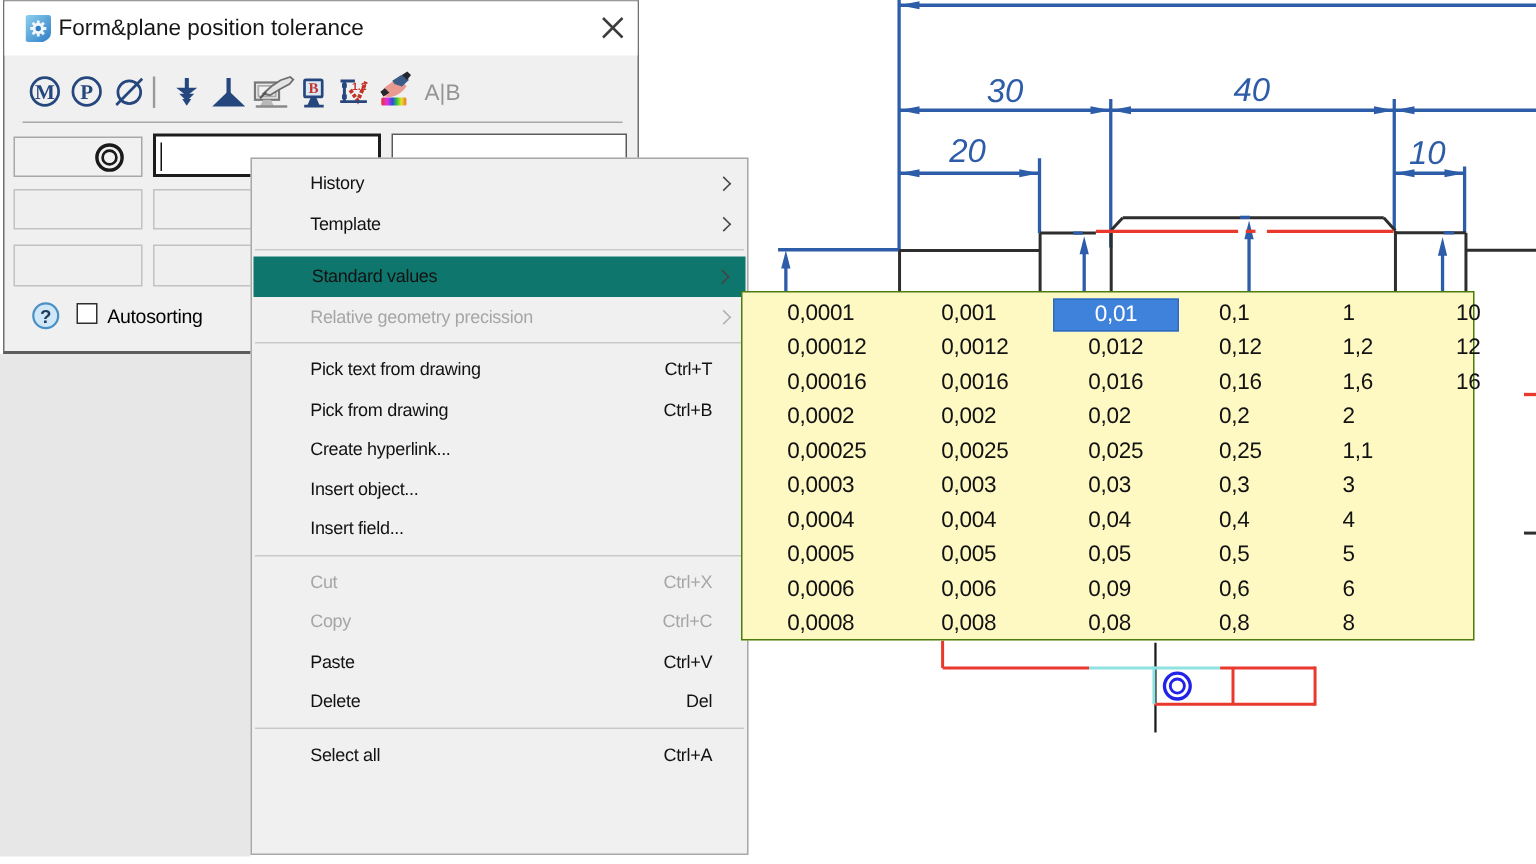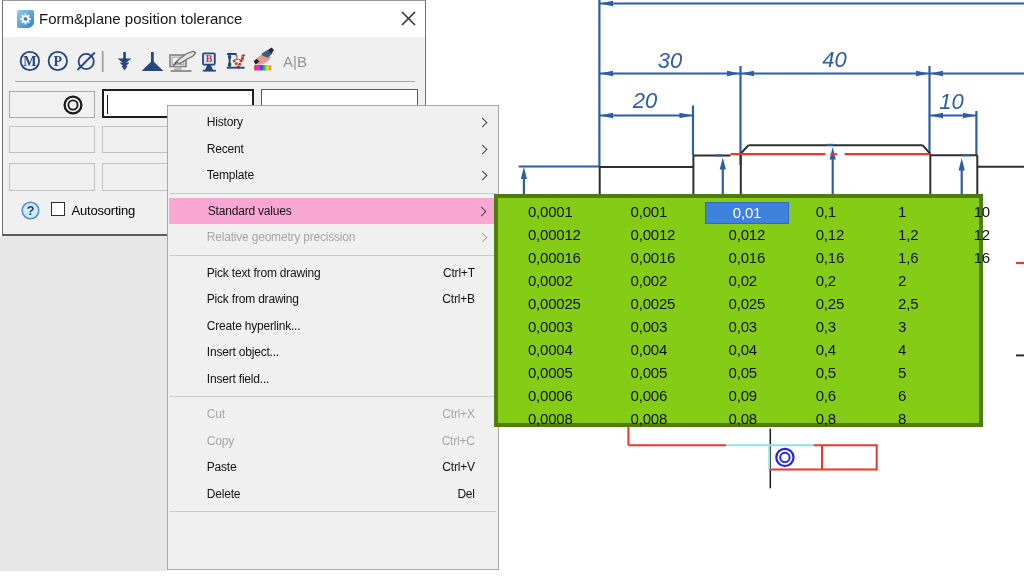--- a/index.html
+++ b/index.html
@@ -245,41 +245,41 @@
     <circle cx="9.5" cy="9.5" r="8.3" fill="#cfe7f7" stroke="#4a90c4" stroke-width="1.5"></circle>
     <text x="9.5" y="14" font-size="12.5" font-weight="bold" fill="#1c3c60" text-anchor="middle">?</text>
   </svg>
   <div class="abs" style="left:47.8px;top:201px;width:12.6px;height:11.6px;background:#fff;border:1.6px solid #2e2e2e"></div>
   <div class="abs" style="left:68.5px;top:201.5px;font-size:13px;color:#000000;letter-spacing:-0.2px">Autosorting</div>
 </div>
 
 <div class="abs" style="left:166.8px;top:105.4px;width:332px;height:465px;background:#f0f0f0;
      border:1px solid #a8a8a8;box-sizing:border-box;padding-top:3px">
   <div class="mi">History<span class="ar"></span></div>
-  <div class="mi">Recent<span class="ar"></span></div>
   <div class="mi">Template<span class="ar"></span></div>
   <div class="msep"></div>
-  <div class="mi" style="background:#f9a8d4;margin:0 1px">Standard values<span class="ar"></span></div>
+  <div class="mi" style="background:#0f766e;margin:0 1px">Standard values<span class="ar"></span></div>
   <div class="mi dis">Relative geometry precission<span class="ar"></span></div>
   <div class="msep"></div>
   <div class="mi">Pick text from drawing<span class="sc">Ctrl+T</span></div>
   <div class="mi">Pick from drawing<span class="sc">Ctrl+B</span></div>
   <div class="mi">Create hyperlink...</div>
   <div class="mi">Insert object...</div>
   <div class="mi">Insert field...</div>
   <div class="msep"></div>
   <div class="mi dis">Cut<span class="sc">Ctrl+X</span></div>
   <div class="mi dis">Copy<span class="sc">Ctrl+C</span></div>
   <div class="mi">Paste<span class="sc">Ctrl+V</span></div>
   <div class="mi">Delete<span class="sc">Del</span></div>
   <div class="msep"></div>
+  <div class="mi">Select all<span class="sc">Ctrl+A</span></div>
 </div>
 
-<div class="abs" id="subm" style="left:494.2px;top:194.2px;width:489px;height:233px;background:#84cc16;
-     border:4px solid #4d7c0f;box-sizing:border-box">
+<div class="abs" id="subm" style="left:494.2px;top:194.2px;width:489px;height:233px;background:#fef9c3;
+     border:1px solid #4d7c0f;box-sizing:border-box">
     <div class="cell" style="left:29.7px;top:1.6px;height:23px;line-height:23px">0,0001</div>
     <div class="cell" style="left:132.4px;top:1.6px;height:23px;line-height:23px">0,001</div>
     <div class="abs" style="left:206.6px;top:3.6px;width:84.5px;height:22.3px;background:#3e82dc;border:1px solid #2e6cbe;box-sizing:border-box;color:#fff;font-size:15px;text-align:center;line-height:20.5px;letter-spacing:-0.2px">0,01</div>
     <div class="cell" style="left:317.5px;top:1.6px;height:23px;line-height:23px">0,1</div>
     <div class="cell" style="left:399.9px;top:1.6px;height:23px;line-height:23px">1</div>
     <div class="cell" style="left:475.5px;top:1.6px;height:23px;line-height:23px">10</div>
     <div class="cell" style="left:29.7px;top:24.6px;height:23px;line-height:23px">0,00012</div>
     <div class="cell" style="left:132.4px;top:24.6px;height:23px;line-height:23px">0,0012</div>
     <div class="cell" style="left:230.4px;top:24.6px;height:23px;line-height:23px">0,012</div>
     <div class="cell" style="left:317.5px;top:24.6px;height:23px;line-height:23px">0,12</div>
@@ -293,21 +293,21 @@
     <div class="cell" style="left:475.5px;top:47.6px;height:23px;line-height:23px">16</div>
     <div class="cell" style="left:29.7px;top:70.6px;height:23px;line-height:23px">0,0002</div>
     <div class="cell" style="left:132.4px;top:70.6px;height:23px;line-height:23px">0,002</div>
     <div class="cell" style="left:230.4px;top:70.6px;height:23px;line-height:23px">0,02</div>
     <div class="cell" style="left:317.5px;top:70.6px;height:23px;line-height:23px">0,2</div>
     <div class="cell" style="left:399.9px;top:70.6px;height:23px;line-height:23px">2</div>
     <div class="cell" style="left:29.7px;top:93.6px;height:23px;line-height:23px">0,00025</div>
     <div class="cell" style="left:132.4px;top:93.6px;height:23px;line-height:23px">0,0025</div>
     <div class="cell" style="left:230.4px;top:93.6px;height:23px;line-height:23px">0,025</div>
     <div class="cell" style="left:317.5px;top:93.6px;height:23px;line-height:23px">0,25</div>
-    <div class="cell" style="left:399.9px;top:93.6px;height:23px;line-height:23px">2,5</div>
+    <div class="cell" style="left:399.9px;top:93.6px;height:23px;line-height:23px">1,1</div>
     <div class="cell" style="left:29.7px;top:116.6px;height:23px;line-height:23px">0,0003</div>
     <div class="cell" style="left:132.4px;top:116.6px;height:23px;line-height:23px">0,003</div>
     <div class="cell" style="left:230.4px;top:116.6px;height:23px;line-height:23px">0,03</div>
     <div class="cell" style="left:317.5px;top:116.6px;height:23px;line-height:23px">0,3</div>
     <div class="cell" style="left:399.9px;top:116.6px;height:23px;line-height:23px">3</div>
     <div class="cell" style="left:29.7px;top:139.6px;height:23px;line-height:23px">0,0004</div>
     <div class="cell" style="left:132.4px;top:139.6px;height:23px;line-height:23px">0,004</div>
     <div class="cell" style="left:230.4px;top:139.6px;height:23px;line-height:23px">0,04</div>
     <div class="cell" style="left:317.5px;top:139.6px;height:23px;line-height:23px">0,4</div>
     <div class="cell" style="left:399.9px;top:139.6px;height:23px;line-height:23px">4</div>

